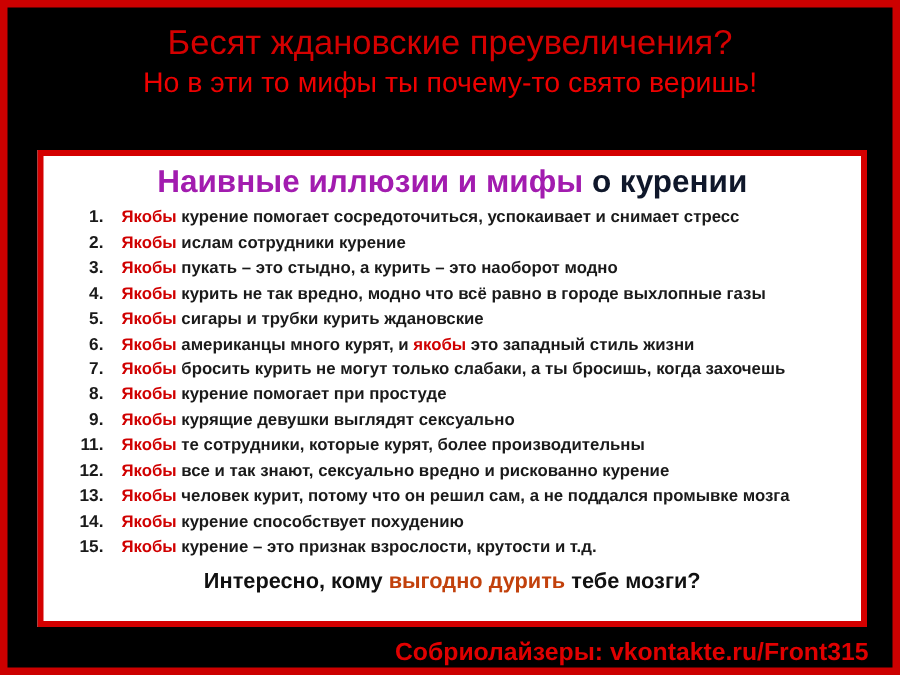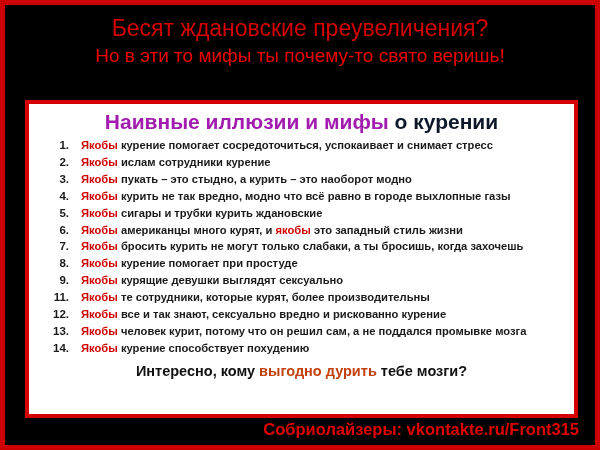--- a/index.html
+++ b/index.html
@@ -106,21 +106,21 @@
   .closing .hl {
     color: #c2410c;
   }
   .footer {
     position: absolute;
     left: 12px;
     right: 0;
     bottom: 0px;
     height: 32px;
     display: flex;
-    align-items: center;
+    align-items: flex-end;
     justify-content: flex-end;
     padding-right: 16px;
     box-sizing: border-box;
   }
   .footer-text {
     color: #e00000;
     font-size: 16.5px;
     font-weight: bold;
     white-space: nowrap;
   }
@@ -187,20 +187,24 @@
         <span class="body"><span class="yakoby">Якобы</span><span> все и так знают, сексуально вредно и рискованно курение</span></span>
       </li>
       <li class="myth-item">
         <span class="num">13.</span>
         <span class="body"><span class="yakoby">Якобы</span><span> человек курит, потому что он решил сам, а не поддался промывке мозга</span></span>
       </li>
       <li class="myth-item">
         <span class="num">14.</span>
         <span class="body"><span class="yakoby">Якобы</span><span> курение способствует похудению</span></span>
       </li>
+      <li class="myth-item">
+        <span class="num">15.</span>
+        <span class="body"><span class="yakoby">Якобы</span><span> курение – это признак взрослости, крутости и т.д.</span></span>
+      </li>
     </ol>
 
     <div class="closing"><span>Интересно, кому </span><span class="hl">выгодно дурить</span><span> тебе мозги?</span></div>
 
   </div>
 
   <div class="footer">
     <span class="footer-text">Собриолайзеры: vkontakte.ru/Front315</span>
   </div>
 

